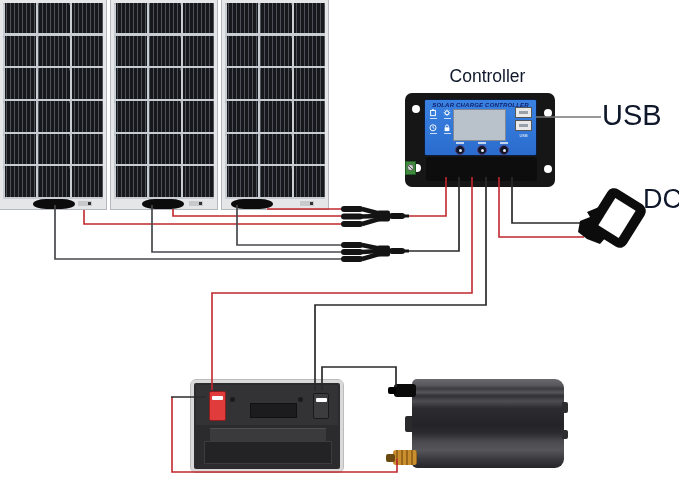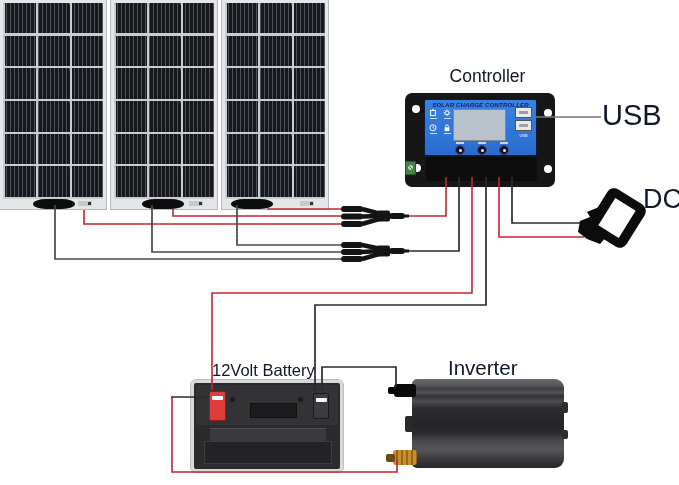--- a/index.html
+++ b/index.html
@@ -122,22 +122,20 @@
   <div class="jbox" style="left:33px"></div>
   <div class="jbox" style="left:142px"></div>
   <div class="jbox" style="left:231px"></div>
   <div class="plabel" style="left:78px"></div>
   <div class="plabel" style="left:189px"></div>
   <div class="plabel" style="left:300px"></div>
 
   <div class="lbl" id="lbl-controller">Controller</div>
   <div class="lbl" id="lbl-usb">USB</div>
   <div class="lbl" id="lbl-dc">DC</div>
-  <div class="lbl" id="lbl-battery">12Volt Battery</div>
-  <div class="lbl" id="lbl-inverter">Inverter</div>
 
   <div id="controller">
     <div id="ctrl-case"></div>
     <div class="hole" id="hole-tl"></div>
     <div class="hole" id="hole-tr"></div>
     <div class="hole" id="hole-bl"></div>
     <div class="hole" id="hole-br"></div>
     <div id="ctrl-panel">
       <div id="ctrl-title">SOLAR CHARGE CONTROLLER</div>
       <div class="cicons">

